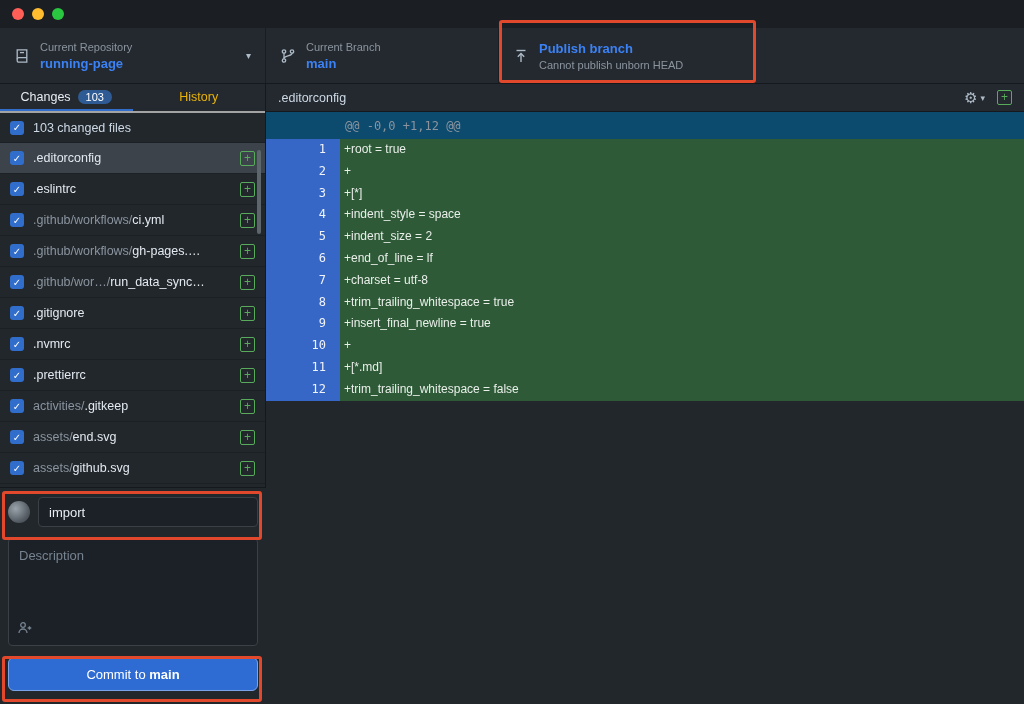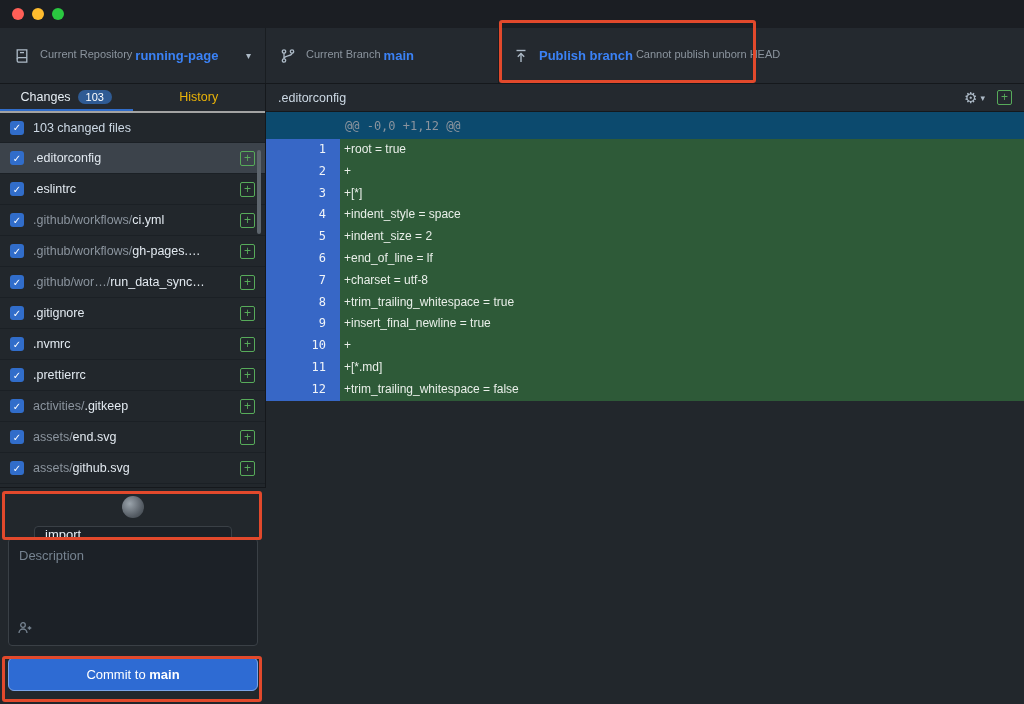--- a/index.html
+++ b/index.html
@@ -15,21 +15,21 @@
     background:#1b1e23; display:flex; align-items:center; padding-left:12px; gap:8px; }
   .light { width:12px; height:12px; border-radius:50%; }
   .light.red{ background:#ff5f57; } .light.yellow{ background:#febc2e; } .light.green{ background:#2ac840; }
 
   
   .toolbar { position:absolute; left:0; top:28px; width:1024px; height:56px;
     background:#24292f; border-bottom:1px solid #15181c; display:flex; }
   .tool-section { display:flex; align-items:center; padding:0 14px; gap:10px;
     border-right:1px solid #191d21; height:100%; }
   .sec-repo { width:266px; } .sec-branch { width:233px; } .sec-publish { width:256px; }
-  .tool-text { display:flex; flex-direction:row; gap:3px; min-width:0; flex:1; }
+  .tool-text { display:flex; flex-direction:column; gap:3px; min-width:0; flex:1; }
   .tool-label { font-size:11px; color:#8b949e; white-space:nowrap; }
   .tool-value { font-size:13px; font-weight:bold; color:#3b82f6; white-space:nowrap; }
   .chevron { color:#adbac7; font-size:10px; margin-left:auto; }
   .tool-icon svg { display:block; }
 
   
   .sidebar { position:absolute; left:0; top:84px; width:266px; height:620px;
     background:#22272c; border-right:1px solid #15181c; }
   .tabs { display:flex; height:29px; background:#24292f; border-bottom:2px solid #a3a3a3; }
   .tab { flex:1; display:flex; align-items:center; justify-content:center; gap:7px;
@@ -47,21 +47,21 @@
   .file-path { flex:1; white-space:nowrap; overflow:hidden; }
   .path-prefix { color:#8b949e; } .path-name { color:#e2e9f0; }
   .plus-box { width:15px; height:15px; border:1px solid #57ab5a; border-radius:2px; flex:0 0 auto;
     color:#57ab5a; font-size:12px; line-height:12px; text-align:center; }
   .scroll-thumb { position:absolute; right:4px; top:66px; width:4px; height:84px;
     background:#5d656d; border-radius:2px; }
 
   
   .commit-area { position:absolute; left:0; bottom:0; width:266px; height:217px;
     border-top:1px solid #15181c; background:#22272c; padding:8px; }
-  .summary-row { display:flex; align-items:center; gap:8px; height:32px;flex-direction:column; }
+  .summary-row { display:flex; align-items:center; gap:8px; height:32px; }
   .avatar { width:22px; height:22px; border-radius:50%; flex:0 0 auto;
     background:radial-gradient(circle at 35% 35%, #9aa3ab, #545b63 65%, #3a4046); }
   .summary-input { flex:1; height:30px; background:#1c2127; border:1px solid #3a4046;
     border-radius:4px; color:#e6edf3; font-size:13px; padding:0 10px; font-family:inherit; outline:none; min-width:0; }
   .description-box { margin-top:10px; height:108px; background:#1c2127;
     border:1px solid #3a4046; border-radius:4px; position:relative; }
   .description-input { width:100%; height:78px; background:transparent; border:none; resize:none;
     color:#8b5cf6; font-size:13px; padding:9px 10px; font-family:inherit; outline:none; display:block; }
   .description-input::placeholder { color:#768390; }
   .coauthor-btn { position:absolute; left:8px; bottom:6px; background:none; border:none; cursor:pointer; }

